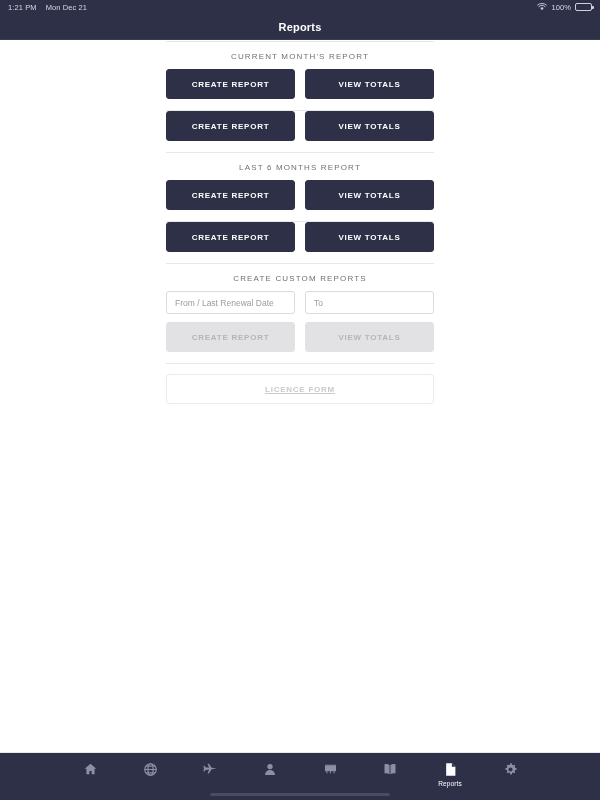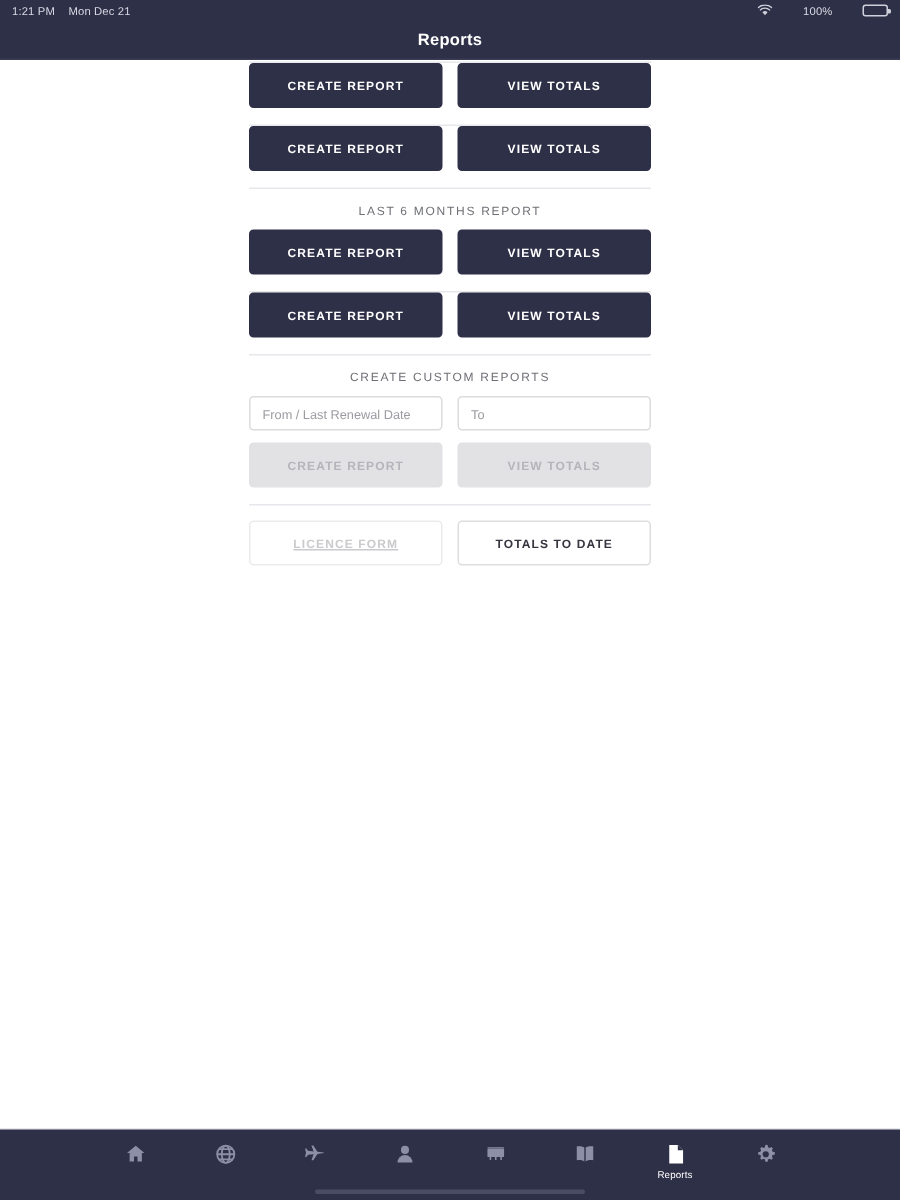--- a/index.html
+++ b/index.html
@@ -21,21 +21,21 @@
     height: 14px;
     background: #2e3047;
     color: #d8d9e4;
     display: flex;
     align-items: center;
     padding: 0 8px;
     font-size: 7.5px;
     letter-spacing: 0.1px;
   }
   #status-bar .left { display: flex; align-items: center; gap: 9px; }
-  #status-bar .right { margin-left: auto; display: flex; align-items: flex-start; gap: 20px; }
+  #status-bar .right { margin-left: auto; display: flex; align-items: flex-start; gap: 4px; }
 
   .wifi-icon svg { display: block; }
   .battery-icon {
     width: 17px; height: 8px;
     border: 1px solid #cfd0dc;
     border-radius: 2px;
     position: relative;
     padding: 1px;
   }
   .battery-icon::after {
@@ -237,20 +237,21 @@
 
 <div id="app-header">
   <span class="title">Reports</span>
 </div>
 
 <div id="content">
   <div class="inner">
 
     <div class="divider"></div>
     <div class="section">
+      <div class="section-label">CURRENT MONTH'S REPORT</div>
       <div class="btn-row">
         <div class="btn primary">CREATE REPORT</div>
         <div class="btn primary">VIEW TOTALS</div>
       </div>
     </div>
 
     <div class="divider"></div>
     <div class="section">
       <div class="btn-row">
         <div class="btn primary">CREATE REPORT</div>
@@ -285,21 +286,20 @@
       <div class="btn-row">
         <div class="btn disabled">CREATE REPORT</div>
         <div class="btn disabled">VIEW TOTALS</div>
       </div>
     </div>
 
     <div class="divider"></div>
     <div class="footer-gap"></div>
     <div class="btn-row">
       <div class="btn outline-disabled">LICENCE FORM</div>
-      <div class="btn outline">TOTALS TO DATE</div>
     </div>
 
   </div>
 </div>
 
 <div id="tab-bar">
 
   <div class="tab">
     <span class="glyph">
       <svg width="15" height="14" viewBox="0 0 24 24" fill="currentColor">

